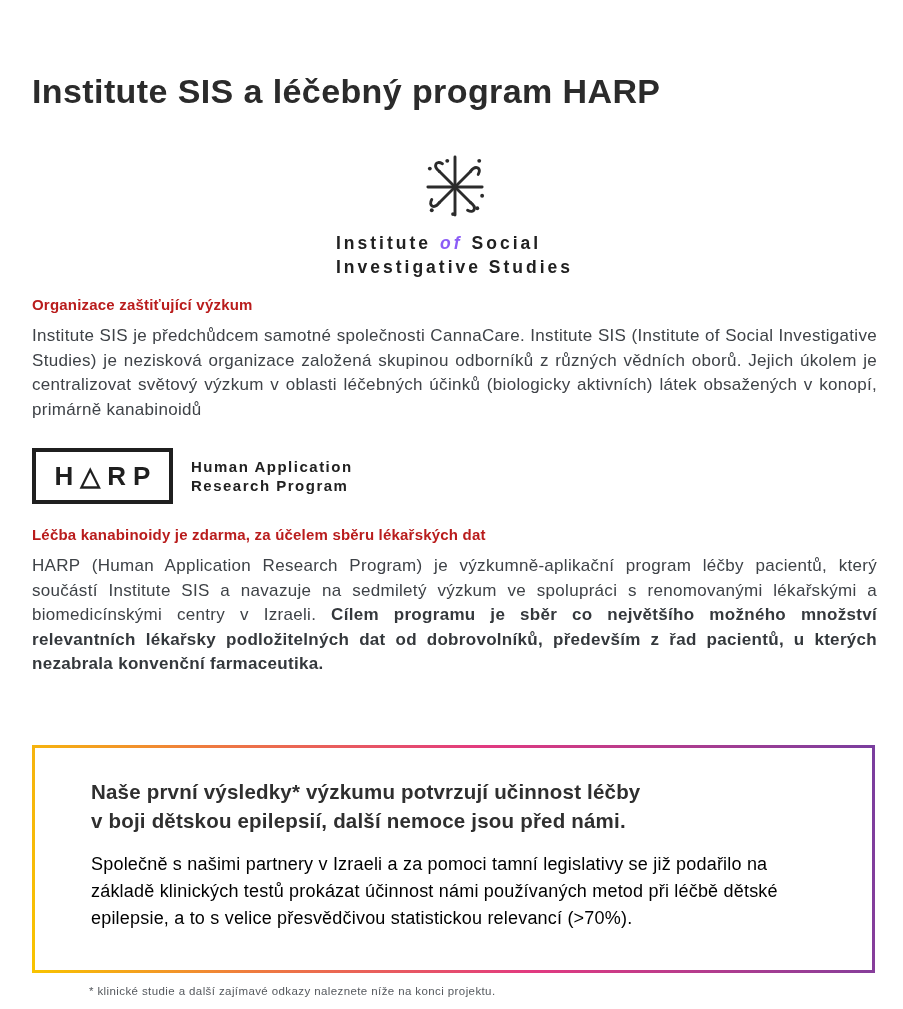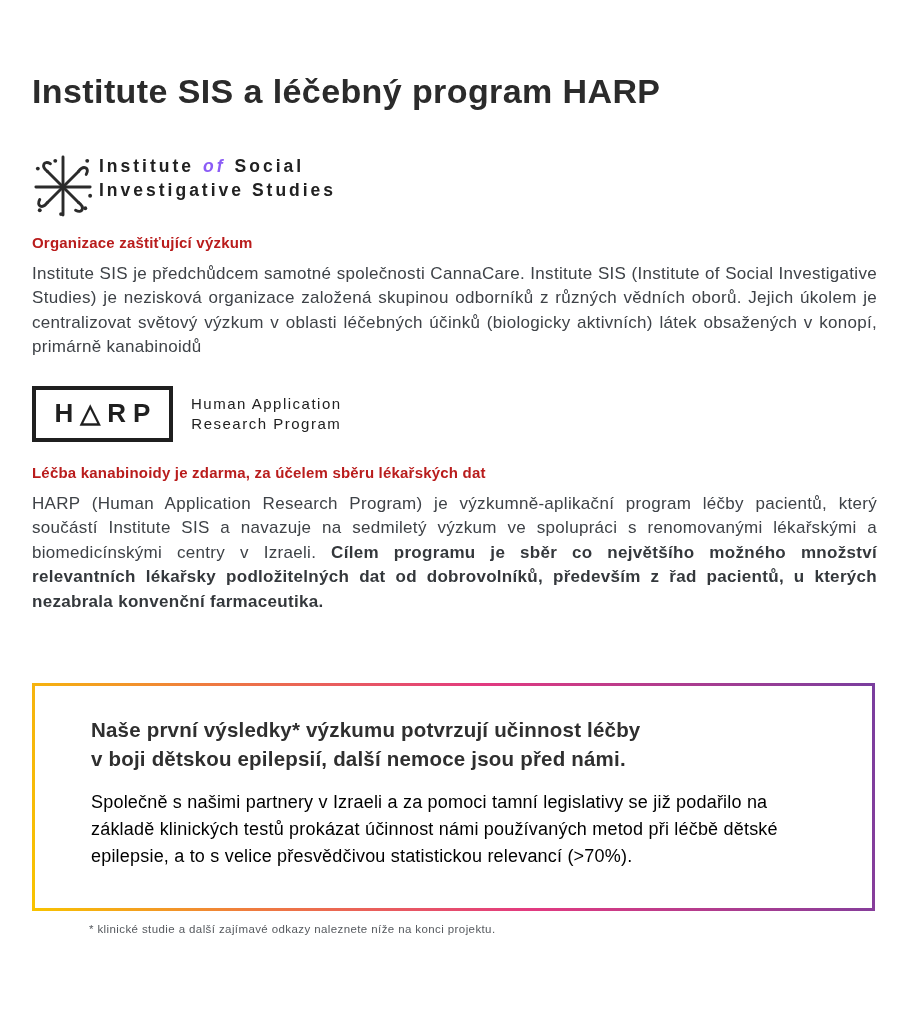--- a/index.html
+++ b/index.html
@@ -12,21 +12,21 @@
   }
   .content { padding: 0 26px 0 32px; }
 
   .title {
     margin: 0; padding-top: 72px;
     font-size: 34px; font-weight: 700; letter-spacing: 0.4px;
     color: #2b2b2b;
   }
 
   
-  .sis-logo { display: flex; gap: 5px; margin-top: 44px; }
+  .sis-logo { display: flex; align-items: center; gap: 15px; margin-top: 44px; flex-direction: column; }
   .sis-icon { width: 62px; height: 62px; flex: 0 0 auto; }
   .sis-text { font-size: 17.5px; font-weight: 700; letter-spacing: 3px; line-height: 1.35; color: #212121; }
   .sis-line1 { display: flex; gap: 9px; }
   .sis-of { font-style: italic; font-weight: 600; }
 
   .section-heading {
     margin: 17px 0 0; font-size: 15px; font-weight: 700; color: #b91c1c;
     letter-spacing: 0.2px;
   }
   .body-para {
@@ -37,21 +37,21 @@
   .body-para .bold-tail { font-weight: 700; color: #34383c; }
 
   
   .harp-logo { display: flex; align-items: center; gap: 18px; margin-top: 26px; }
   .harp-box {
     border: 4px solid #1f1f1f; width: 126px; height: 48px;
     display: flex; align-items: center; justify-content: center;
     font-size: 26px; font-weight: 700; letter-spacing: 7px; padding-left: 7px;
     color: #1f1f1f; box-sizing: content-box;
   }
-  .harp-caption { font-size: 15px; font-weight: 400; letter-spacing: 1.5px; line-height: 1.3; color: #212121; text-align: center; }
+  .harp-caption { font-size: 15px; font-weight: 700; letter-spacing: 1.5px; line-height: 1.3; color: #212121; }
 
   
   .highlight-box {
     margin-top: 69px; margin-right: 2px;
     border: 3px solid;
     padding: 30px 40px 38px 56px;
     box-sizing: border-box;
   }
   .box-heading {
     margin: 0; font-size: 20.5px; font-weight: 700; line-height: 1.38;

